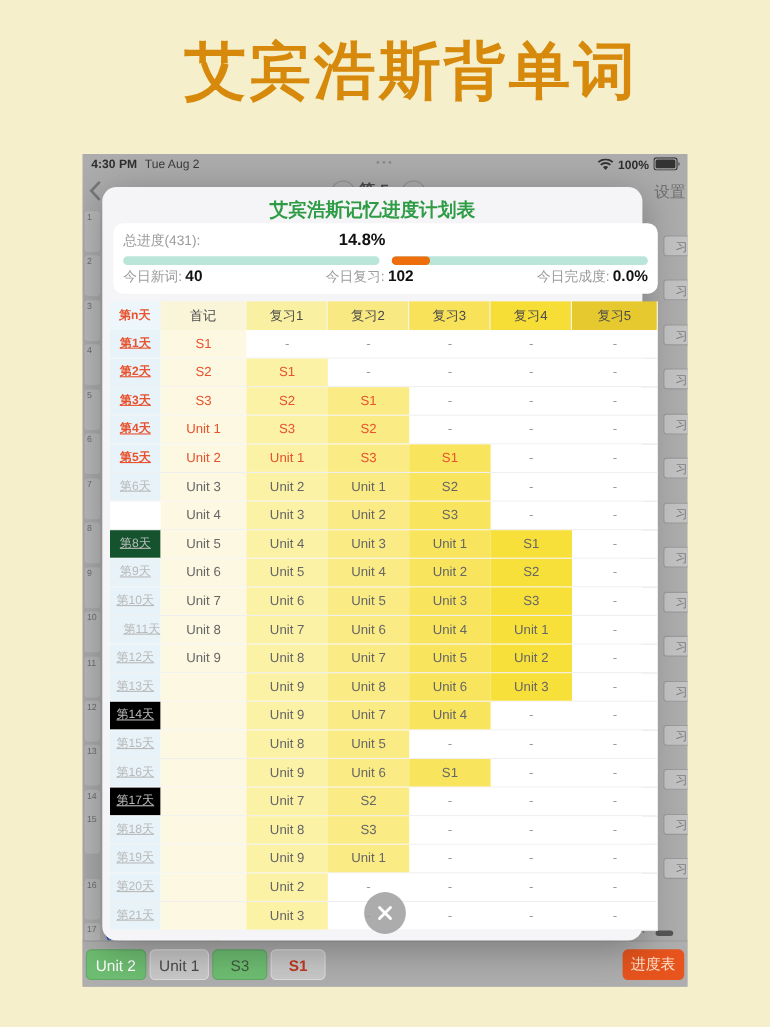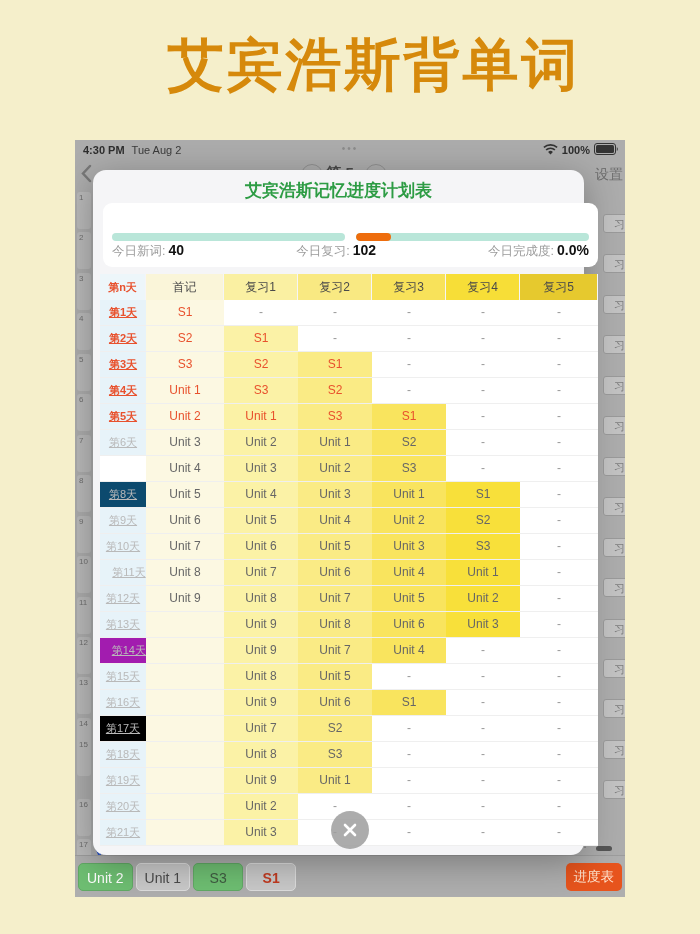--- a/index.html
+++ b/index.html
@@ -200,20 +200,24 @@
         <div class="bbtn v-light-red">S1</div>
       </div>
     <div class="progress-btn">进度表</div>
   </div>
 
   <div class="modal">
     <div class="modal-title-wrap"><span class="modal-title">艾宾浩斯记忆进度计划表</span></div>
 
     <div class="card">
       <div class="rowA">
+        <div class="half right">
+          <span>总进度(431):</span>
+          <span class="pct-val">14.8%</span>
+        </div>
       </div>
       <div class="bars">
         <div class="bar">
             <div class="fill" id="fillCur" style="width: 0%;"></div>
           </div>
         <div class="bar">
             <div class="fill" id="fillTot" style="width: 14.8%;"></div>
           </div>
       </div>
       <div class="rowB">
@@ -291,21 +295,21 @@
           <div class="trow">
             <div class="tcell c0 day-idle" style="background: #4c1d95; margin-top: 42px;">第7天</div>
             <div class="tcell c1 txt-gray" style="background: rgb(252, 248, 226);">Unit 4</div>
             <div class="tcell cR txt-gray" style="background: rgb(251, 242, 166);">Unit 3</div>
             <div class="tcell cR txt-gray" style="background: rgb(250, 235, 133);">Unit 2</div>
             <div class="tcell cR txt-gray" style="background: rgb(249, 228, 94);">S3</div>
             <div class="tcell cR txt-dash">-</div>
             <div class="tcell cLast txt-dash">-</div>
           </div>
           <div class="trow">
-            <div class="tcell c0 day-idle" style="background: #0c4a6e;">第8天</div>
+            <div class="tcell c0 day-idle" style="background: #14532d;">第8天</div>
             <div class="tcell c1 txt-gray" style="background: rgb(252, 248, 226);">Unit 5</div>
             <div class="tcell cR txt-gray" style="background: rgb(251, 242, 166);">Unit 4</div>
             <div class="tcell cR txt-gray" style="background: rgb(250, 235, 133);">Unit 3</div>
             <div class="tcell cR txt-gray" style="background: rgb(249, 228, 94);">Unit 1</div>
             <div class="tcell cR txt-gray" style="background: rgb(248, 224, 58);">S1</div>
             <div class="tcell cLast txt-dash">-</div>
           </div>
           <div class="trow">
             <div class="tcell c0 day-idle" style="background: rgb(231, 243, 249);">第9天</div>
             <div class="tcell c1 txt-gray" style="background: rgb(252, 248, 226);">Unit 6</div>
@@ -345,21 +349,21 @@
           <div class="trow">
             <div class="tcell c0 day-idle" style="background: rgb(231, 243, 249);">第13天</div>
             <div class="tcell c1 txt-gray" style="background: rgb(252, 248, 226);"></div>
             <div class="tcell cR txt-gray" style="background: rgb(251, 242, 166);">Unit 9</div>
             <div class="tcell cR txt-gray" style="background: rgb(250, 235, 133);">Unit 8</div>
             <div class="tcell cR txt-gray" style="background: rgb(249, 228, 94);">Unit 6</div>
             <div class="tcell cR txt-gray" style="background: rgb(248, 224, 58);">Unit 3</div>
             <div class="tcell cLast txt-dash">-</div>
           </div>
           <div class="trow">
-            <div class="tcell c0 day-idle" style="background: #a21caf; text-align: right;">第14天</div>
+            <div class="tcell c0 day-idle" style="background: #000000;">第14天</div>
             <div class="tcell c1 txt-gray" style="background: rgb(252, 248, 226);"></div>
             <div class="tcell cR txt-gray" style="background: rgb(251, 242, 166);">Unit 9</div>
             <div class="tcell cR txt-gray" style="background: rgb(250, 235, 133);">Unit 7</div>
             <div class="tcell cR txt-gray" style="background: rgb(249, 228, 94);">Unit 4</div>
             <div class="tcell cR txt-dash">-</div>
             <div class="tcell cLast txt-dash">-</div>
           </div>
           <div class="trow">
             <div class="tcell c0 day-idle" style="background: rgb(231, 243, 249);">第15天</div>
             <div class="tcell c1 txt-gray" style="background: rgb(252, 248, 226);"></div>

